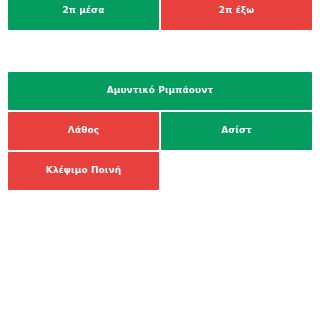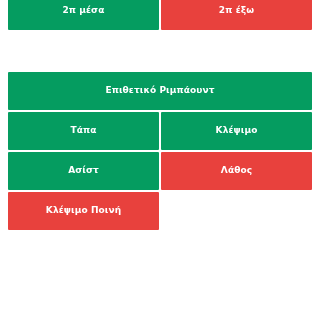--- a/index.html
+++ b/index.html
@@ -61,31 +61,27 @@
   <div class="stat-row">
     <div class="stat-cell made">2π μέσα</div>
     <div class="stat-cell miss">2π έξω</div>
   </div>
 
   <div class="stat-row">
   </div>
 
 
   <div class="stat-row">
-    <div class="stat-cell made">Επιθετικό Ριμπάουντ</div>
+    <div class="stat-cell made">Αμυντικό Ριμπάουντ</div>
   </div>
 
-  <div class="stat-row">
-    <div class="stat-cell made">Τάπα</div>
-    <div class="stat-cell made">Κλέψιμο</div>
-  </div>
 
   <div class="stat-row">
+    <div class="stat-cell miss">Λάθος</div>
     <div class="stat-cell made">Ασίστ</div>
-    <div class="stat-cell miss">Λάθος</div>
   </div>
 
   <div class="stat-row">
     <div class="stat-cell miss">Κλέψιμο Ποινή</div>
     <div class="stat-cell empty"></div>
   </div>
 
 </div>
 
 </body></html>

